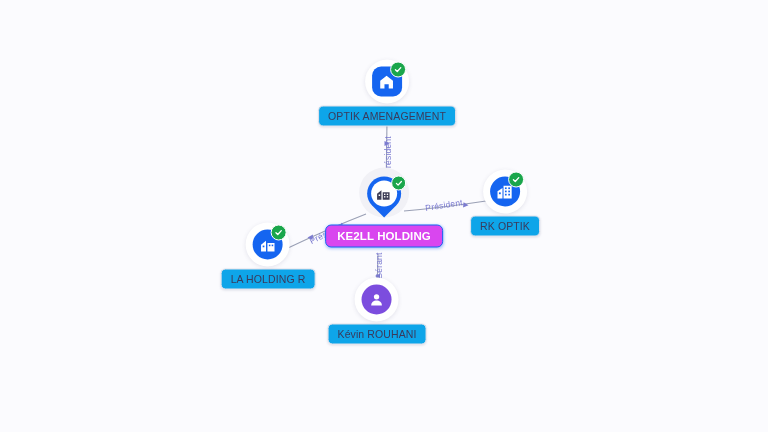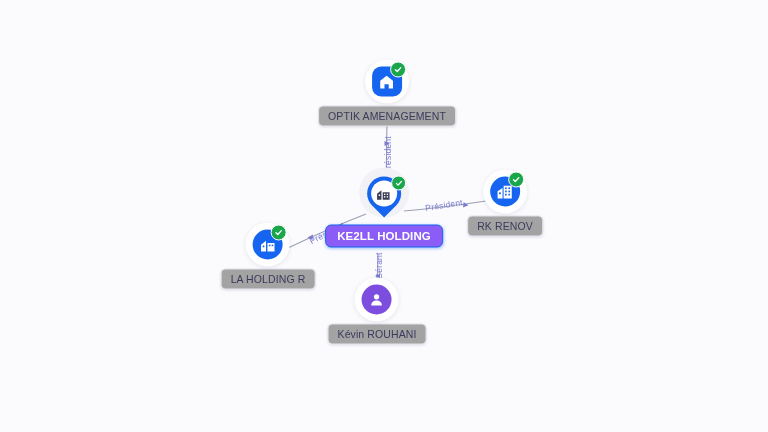--- a/index.html
+++ b/index.html
@@ -126,31 +126,31 @@
     align-items: center;
     justify-content: center;
     z-index: 5;
   }
 
   
   .node-label {
     margin-top: 2px;
     padding: 3px 9px;
     border-radius: 5px;
-    background: #a3a3a3;
+    background: #0ea5e9;
     border: 1px solid #e3e3ec;
     font-size: 10.5px;
     color: #3a3a5c;
     white-space: nowrap;
     box-shadow: 0 1px 2px rgba(60,64,110,0.10);
     letter-spacing: 0.1px;
     line-height: 13px;
   }
   .node-label.focus {
-    background: #8b5cf6;
+    background: #d946ef;
     border-color: #1565f0;
     color: #ffffff;
     font-size: 11.5px;
     font-weight: 600;
     padding: 4px 11px;
     border-radius: 6px;
     box-shadow: 0 1px 3px rgba(21,101,240,0.35);
   }
 
   
@@ -229,21 +229,21 @@
           <rect x="17.2" y="14.5" width="2.4" height="2.4" fill="#1565f0"></rect>
           <rect x="4" y="12.5" width="2.6" height="2.6" fill="#1565f0"></rect>
         </svg>
       </div>
       <div class="check-badge" style="right:3px; top:2px;">
         <svg width="8" height="8" viewBox="0 0 24 24" fill="none" stroke="#ffffff" stroke-width="4" stroke-linecap="round" stroke-linejoin="round">
           <path d="M4 12.5 L9.5 18 L20 6.5"></path>
         </svg>
       </div>
     </div>
-    <div class="node-label">RK RENOV</div>
+    <div class="node-label">RK OPTIK</div>
   </div>
 
   <div class="node" style="left:268px; top:256px;">
     <div class="node-icon-wrap">
       <div class="halo"></div>
       <div class="icon-circle">
         <svg width="17" height="17" viewBox="0 0 24 24" fill="#ffffff">
           <path d="M2 21 V11.5 L9 6 V21 Z"></path>
           <path d="M11 21 V9 H21 V21 Z"></path>
           <rect x="13" y="11.5" width="2.2" height="2.2" fill="#1565f0"></rect>

